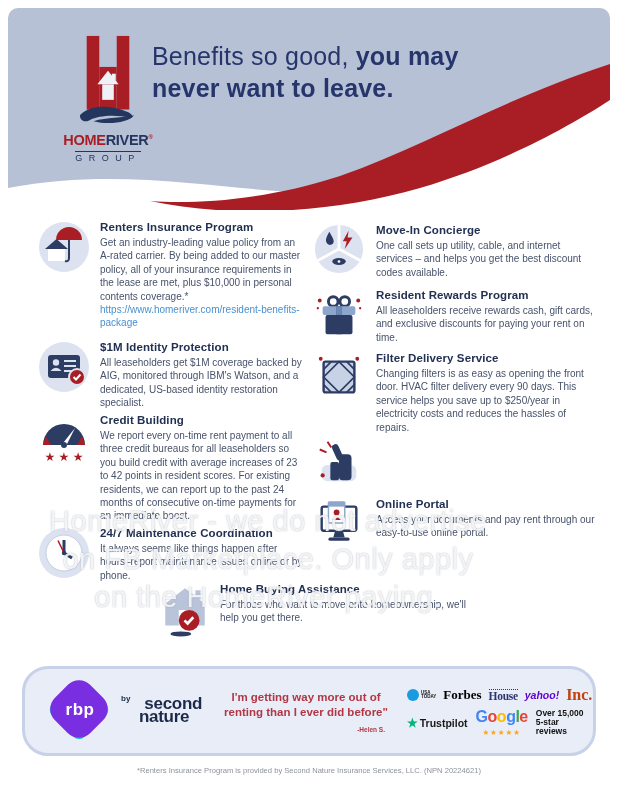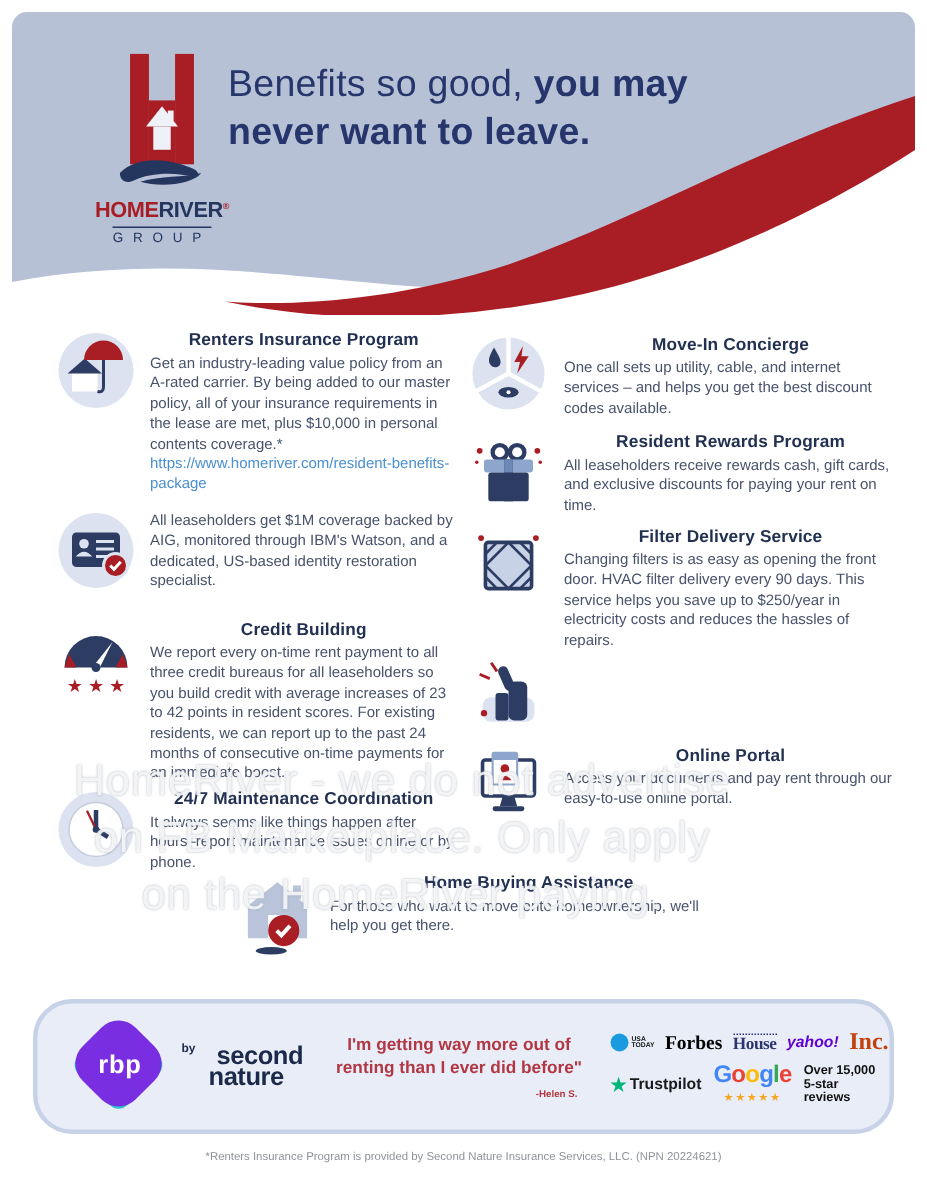--- a/index.html
+++ b/index.html
@@ -16,21 +16,21 @@
   .logo-reg{font-size:6px;color:#a91e24;vertical-align:super;}
   .logo-group{font-size:9px;font-weight:400;color:#24355e;letter-spacing:6.5px;margin-top:2px;border-top:1.5px solid #24355e;padding-top:1px;display:inline-block;}
   .hr-title{position:absolute;left:152px;top:40px;font-size:25px;line-height:32px;color:#26356b;letter-spacing:0.2px;}
   .hr-title .t-reg{font-weight:500;}
   .hr-title .t-bold{font-weight:800;}
 
   
   .benefit{position:absolute;display:flex;gap:10px;}
   .bicon{width:52px;height:52px;flex:0 0 52px;}
   .bicon svg{display:block;}
-  .btext h3{margin:0 0 3px 0;font-size:11.5px;font-weight:800;color:#223052;letter-spacing:0.1px;text-align:center;}
+  .btext h3{margin:0 0 3px 0;font-size:11.5px;font-weight:800;color:#223052;letter-spacing:0.1px;}
   .btext p{margin:0;font-size:10px;line-height:13.4px;color:#47526b;}
   .btext a{display:block;font-size:10px;line-height:13.4px;color:#4a8fd0;text-decoration:none;word-break:break-all;cursor:pointer;}
   .col-left .btext{width:205px;}
   .col-right .btext{width:222px;}
 
   
   .watermark{position:absolute;left:0;top:502px;width:536px;text-align:center;z-index:6;pointer-events:none;
              font-size:29px;font-weight:400;letter-spacing:0.5px;line-height:38px;
              color:rgba(255,255,255,0.82);
              text-shadow:0 0 1px rgba(150,156,170,0.55), 0 0 2px rgba(150,156,170,0.35);}
@@ -127,20 +127,21 @@
         <circle cx="18" cy="21.5" r="3.2" fill="#dce2ef"></circle>
         <path d="M12.5,30 q5.5,-6.5 11,0 Z" fill="#dce2ef"></path>
         <rect x="26" y="19" width="12" height="2" fill="#dce2ef"></rect>
         <rect x="26" y="24" width="12" height="2" fill="#dce2ef"></rect>
         <rect x="26" y="29" width="8" height="2" fill="#dce2ef"></rect>
         <circle cx="39" cy="36" r="8" fill="#a91e24" stroke="#dce2ef" stroke-width="2"></circle>
         <path d="M35.5,36 l2.5,2.5 l4.5,-5" stroke="#ffffff" stroke-width="2" fill="none"></path>
       </svg>
     </span>
     <div class="btext">
+      <h3>$1M Identity Protection</h3>
       <p>All leaseholders get $1M coverage backed by AIG, monitored through IBM's Watson, and a dedicated, US-based identity restoration specialist.</p>
     </div>
   </div>
 
   <div class="benefit col-left" style="left:38px;top:414px;">
     <span class="bicon">
       <svg width="52" height="52" viewBox="0 0 52 52">
         <path d="M5,31 A21,21 0 0 1 47,31 Z" fill="#2c3c63"></path>
         <polygon points="5,31 13,31 8,22" fill="#a91e24"></polygon>
         <polygon points="47,31 39,31 44,22" fill="#a91e24"></polygon>

